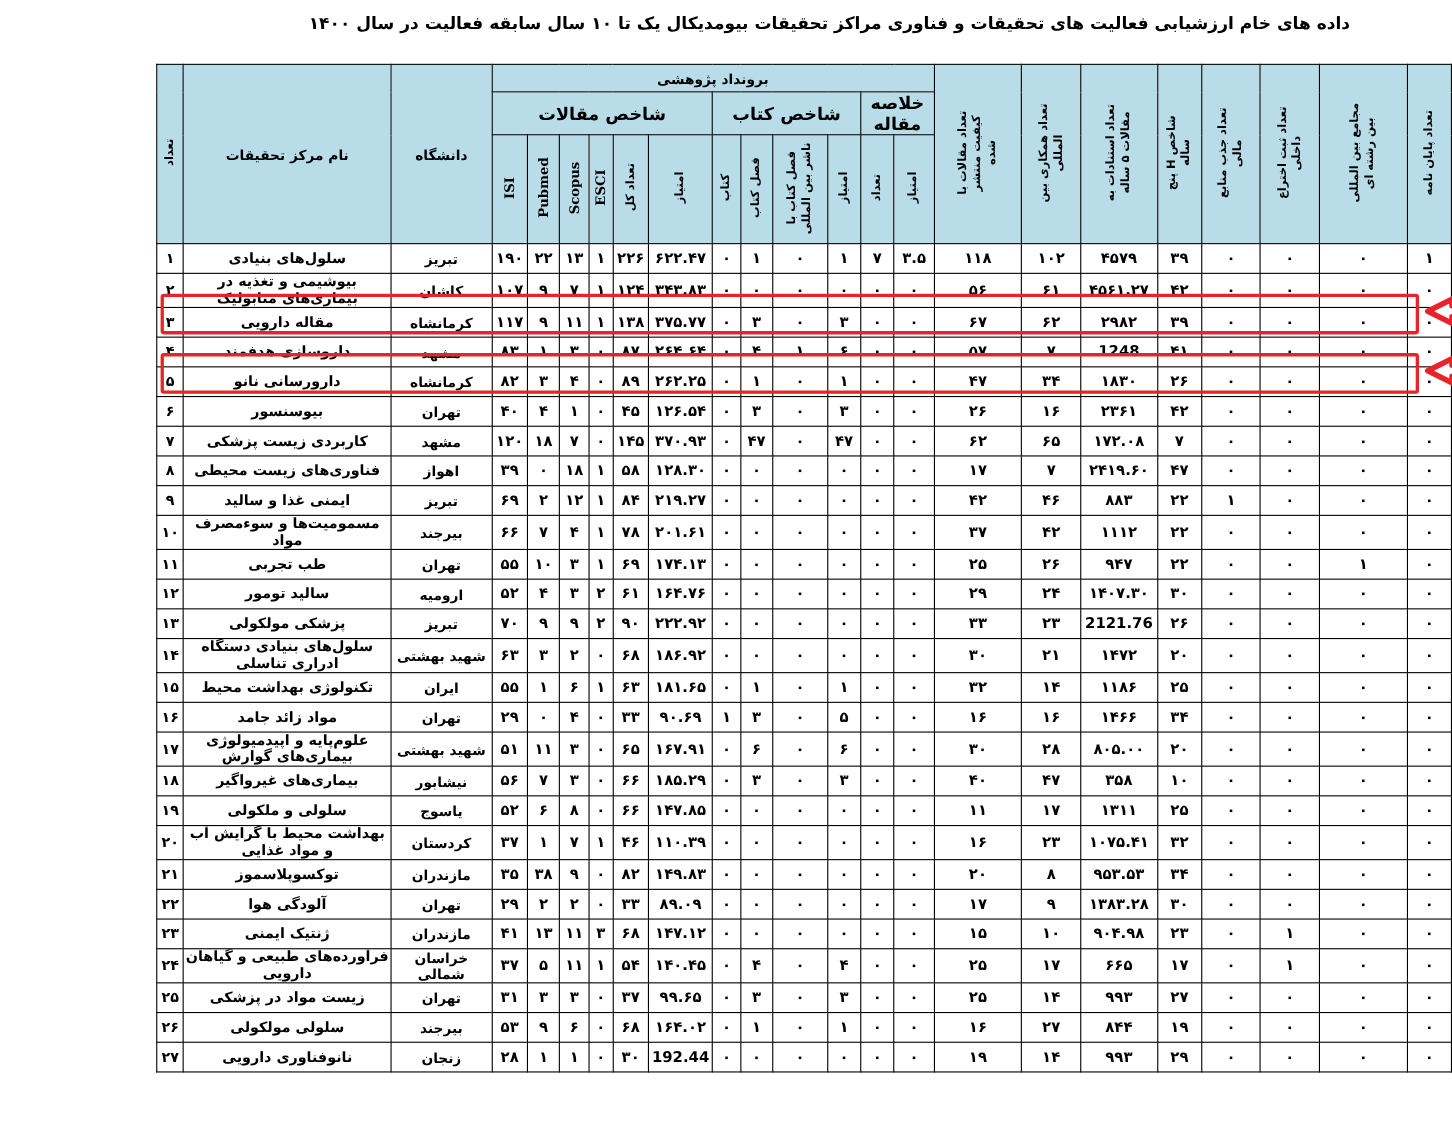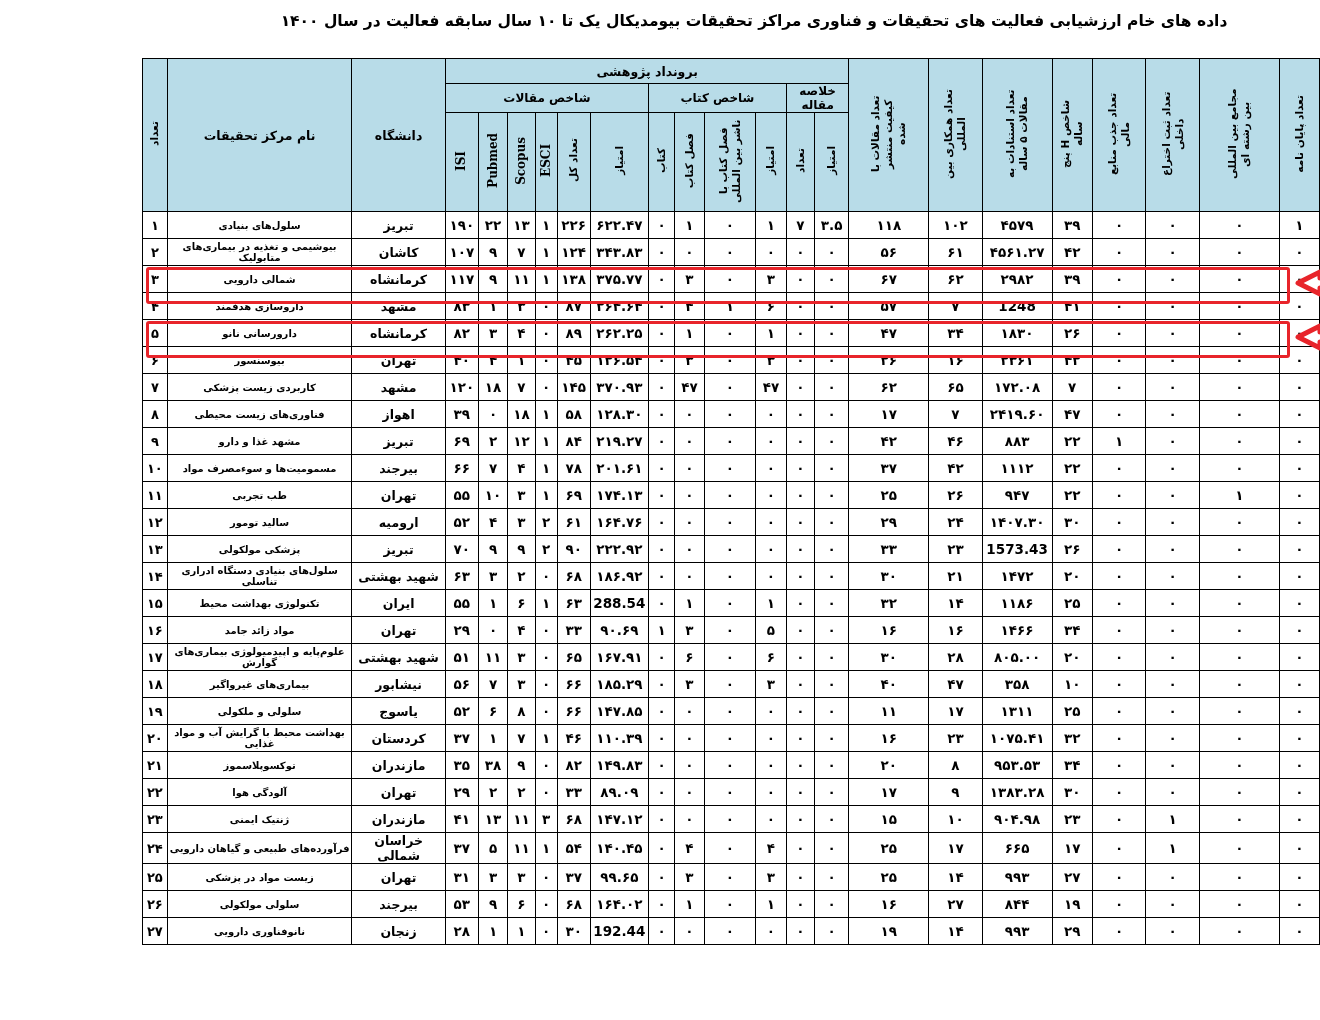--- a/index.html
+++ b/index.html
@@ -34,21 +34,21 @@
     vertical-align:middle;
     font-weight:bold;
     color:#000;
     background:#fff;
     overflow:hidden;
   }
   th{background:#b8dce8 !important;}
 
   
   .hgroup{font-size:12.5px;height:24px;}
-  .hsub{font-size:12px;height:24px;}
+  .hsub{font-size:16px;height:24px;}
   .hleaf{font-size:11px;height:98px;}
 
   
   .vert{
     writing-mode:vertical-rl;
     transform:rotate(180deg);
     white-space:nowrap;
     display:inline-block;
     line-height:1.05;
     font-size:10.5px;
@@ -66,21 +66,21 @@
     line-height:1.25;
     font-size:10.5px;
     max-height:94px;
     white-space:normal;
     text-align:center;
   }
 
   
   tbody td{height:26px;font-size:13px;font-weight:bold;}
   td.num{font-size:13.5px;}
-  td.name{text-align:right;padding-right:8px;font-size:10px;font-weight:normal;}
+  td.name{text-align:right;padding-right:8px;font-size:13px;font-weight:normal;}
   td.uni{font-size:12.5px;font-weight:normal;margin-left:33px;}
   td.idx{font-size:13px;}
 
   
   .hl{
     position:absolute;
     border:3.5px solid #e8242a;
     border-radius:3px;
     pointer-events:none;
   }
@@ -226,21 +226,21 @@
           <td class="num">۰</td>
           <td class="num">۳</td>
           <td class="num">۰</td>
           <td class="num">۳۷۵.۷۷</td>
           <td class="num">۱۳۸</td>
           <td class="num">۱</td>
           <td class="num">۱۱</td>
           <td class="num">۹</td>
           <td class="num">۱۱۷</td>
           <td class="uni">کرمانشاه</td>
-          <td class="name">شمالی دارویی</td>
+          <td class="name">مقاله دارویی</td>
           <td class="idx">۳</td>
         </tr>
         <tr>
           <td class="num">۰</td>
           <td class="num">۰</td>
           <td class="num">۰</td>
           <td class="num">۰</td>
           <td class="num">۴۱</td>
           <td class="num">1248</td>
           <td class="num">۷</td>
@@ -376,21 +376,21 @@
           <td class="num">۰</td>
           <td class="num">۰</td>
           <td class="num">۰</td>
           <td class="num">۲۱۹.۲۷</td>
           <td class="num">۸۴</td>
           <td class="num">۱</td>
           <td class="num">۱۲</td>
           <td class="num">۲</td>
           <td class="num">۶۹</td>
           <td class="uni">تبریز</td>
-          <td class="name">مشهد غذا و دارو</td>
+          <td class="name">ایمنی غذا و سالید</td>
           <td class="idx">۹</td>
         </tr>
         <tr>
           <td class="num">۰</td>
           <td class="num">۰</td>
           <td class="num">۰</td>
           <td class="num">۰</td>
           <td class="num">۲۲</td>
           <td class="num">۱۱۱۲</td>
           <td class="num">۴۲</td>
@@ -460,21 +460,21 @@
           <td class="uni">ارومیه</td>
           <td class="name">سالید تومور</td>
           <td class="idx">۱۲</td>
         </tr>
         <tr>
           <td class="num">۰</td>
           <td class="num">۰</td>
           <td class="num">۰</td>
           <td class="num">۰</td>
           <td class="num">۲۶</td>
-          <td class="num">1573.43</td>
+          <td class="num">2121.76</td>
           <td class="num">۲۳</td>
           <td class="num">۳۳</td>
           <td class="num">۰</td>
           <td class="num">۰</td>
           <td class="num">۰</td>
           <td class="num">۰</td>
           <td class="num">۰</td>
           <td class="num">۰</td>
           <td class="num">۲۲۲.۹۲</td>
           <td class="num">۹۰</td>
@@ -519,21 +519,21 @@
           <td class="num">۲۵</td>
           <td class="num">۱۱۸۶</td>
           <td class="num">۱۴</td>
           <td class="num">۳۲</td>
           <td class="num">۰</td>
           <td class="num">۰</td>
           <td class="num">۱</td>
           <td class="num">۰</td>
           <td class="num">۱</td>
           <td class="num">۰</td>
-          <td class="num">288.54</td>
+          <td class="num">۱۸۱.۶۵</td>
           <td class="num">۶۳</td>
           <td class="num">۱</td>
           <td class="num">۶</td>
           <td class="num">۱</td>
           <td class="num">۵۵</td>
           <td class="uni">ایران</td>
           <td class="name">تکنولوژی بهداشت محیط</td>
           <td class="idx">۱۵</td>
         </tr>
         <tr>

